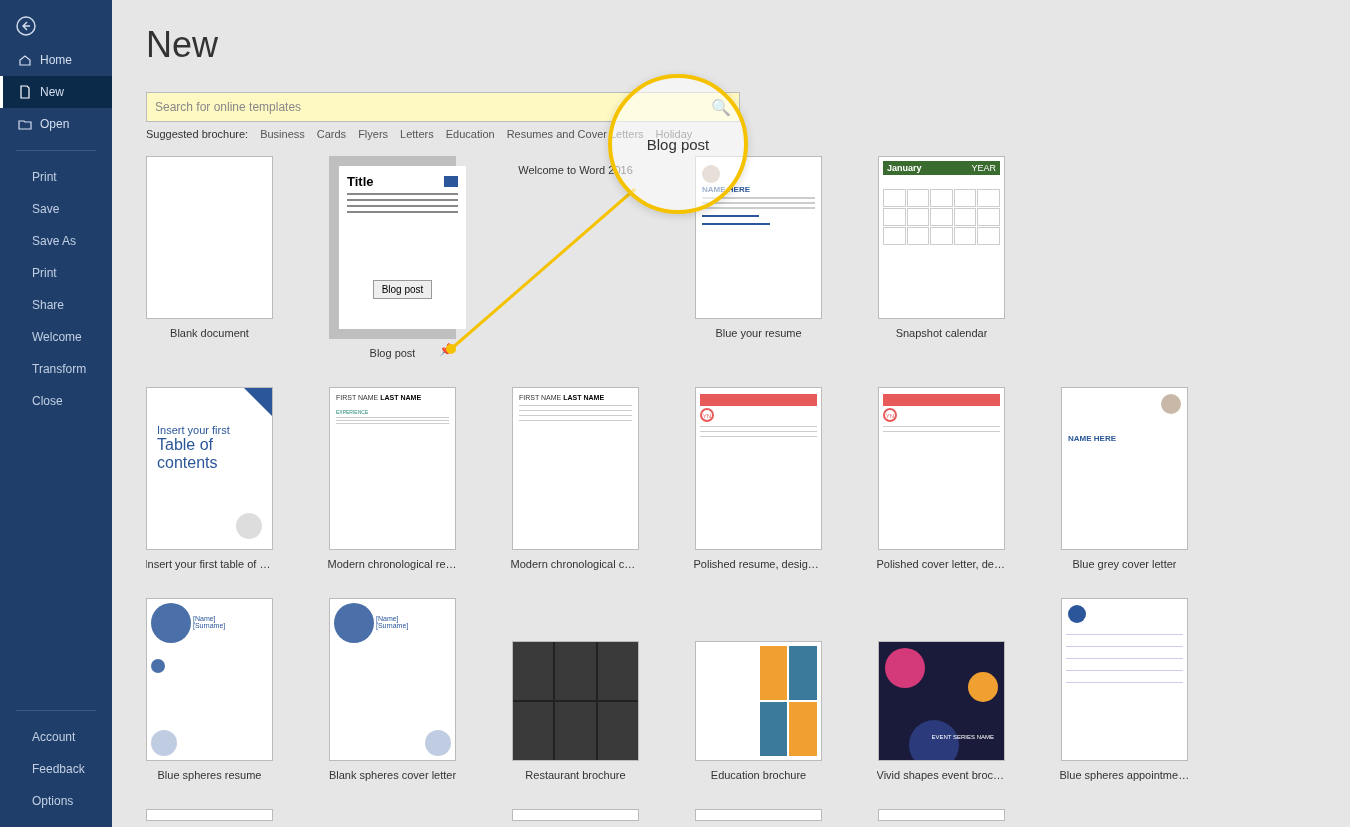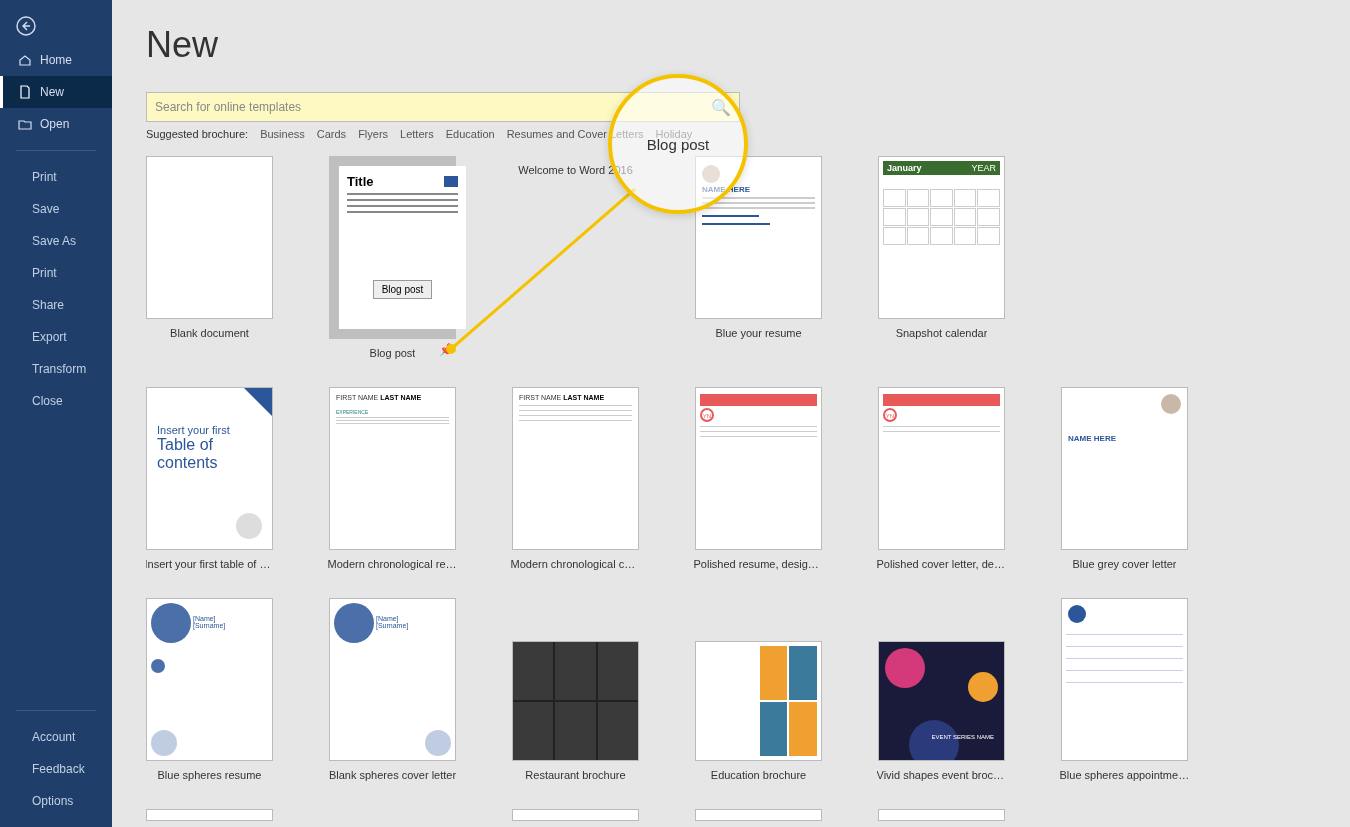--- a/index.html
+++ b/index.html
@@ -131,21 +131,21 @@
         <path d="M1 4h5l1 1h6v7H1z"></path>
       </svg>
     <span>Open</span>
   </div>
   <div class="s-divider"></div>
   <div class="s-label">Print</div>
   <div class="s-label">Save</div>
   <div class="s-label">Save As</div>
   <div class="s-label">Print</div>
   <div class="s-label">Share</div>
-  <div class="s-label">Export</div>
+  <div class="s-label">Welcome</div>
   <div class="s-label">Transform</div>
   <div class="s-label">Close</div>
 
   <div class="bottom">
     <div class="s-divider"></div>
     <div class="s-label">Account</div>
     <div class="s-label">Feedback</div>
     <div class="s-label">Options</div>
     <div style="height:10px"></div>
   </div>

